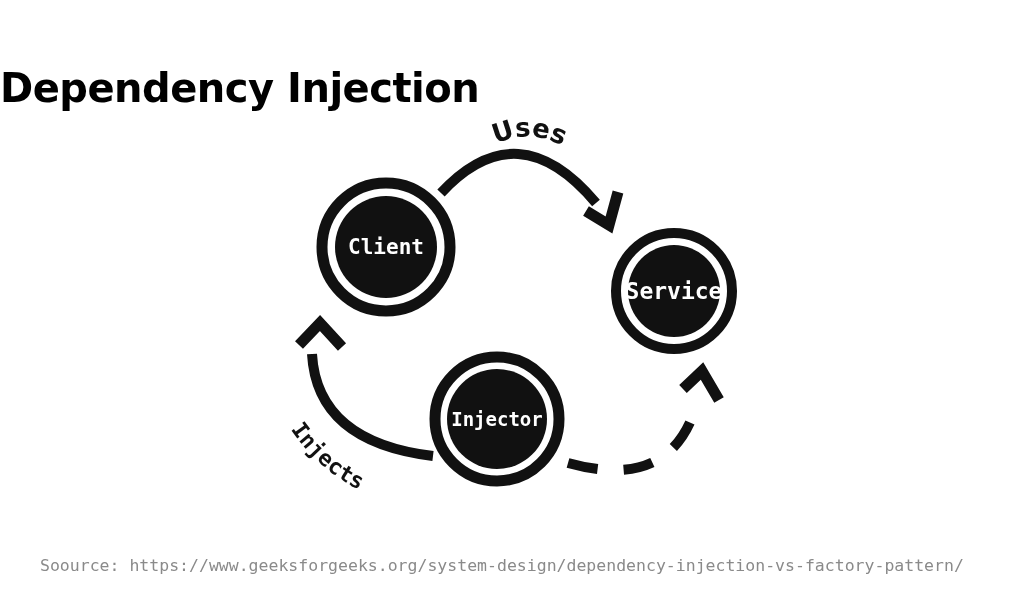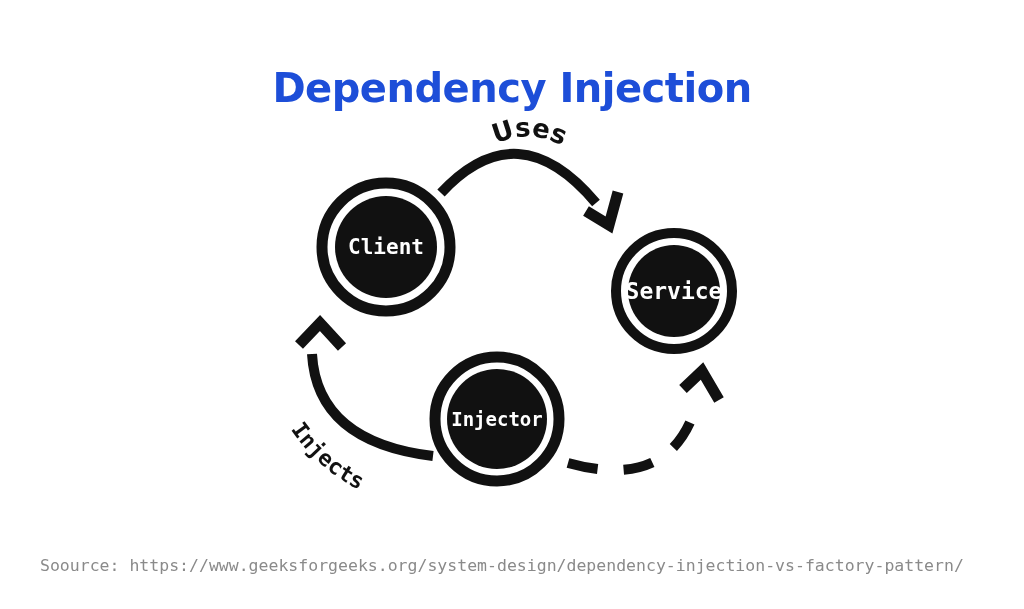--- a/index.html
+++ b/index.html
@@ -9,24 +9,24 @@
     height: 609px;
     background: #ffffff;
     overflow: hidden;
     font-family: "DejaVu Sans", "Liberation Sans", sans-serif;
   }
   .title {
     position: absolute;
     top: 38px;
     left: 0;
     right: 0;
-    text-align: center;
+    text-align: left;
     font-size: 40px;
     font-weight: bold;
-    color: #1d4ed8;
+    color: #000000;
     letter-spacing: -0.5px;
   }
   .diagram-svg {
     position: absolute;
     left: 0;
     top: 0;
     width: 1024px;
     height: 609px;
   }
   .edge-stroke {

